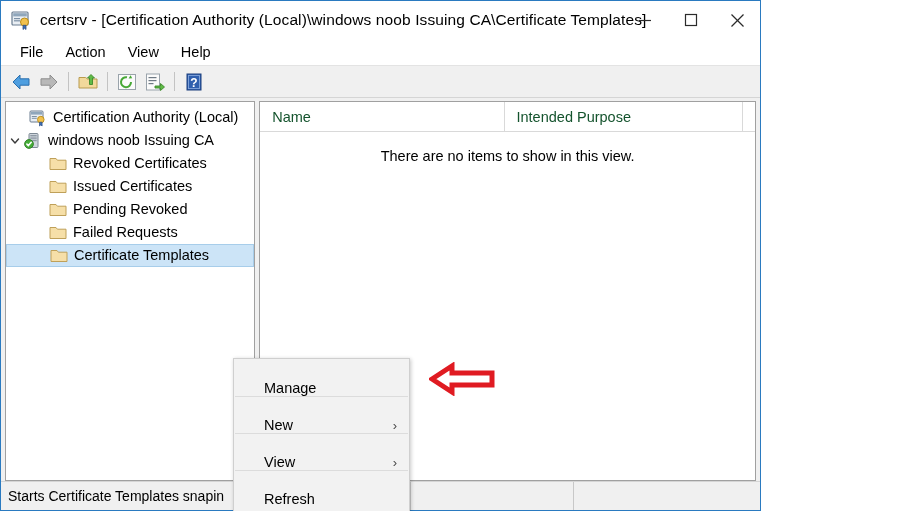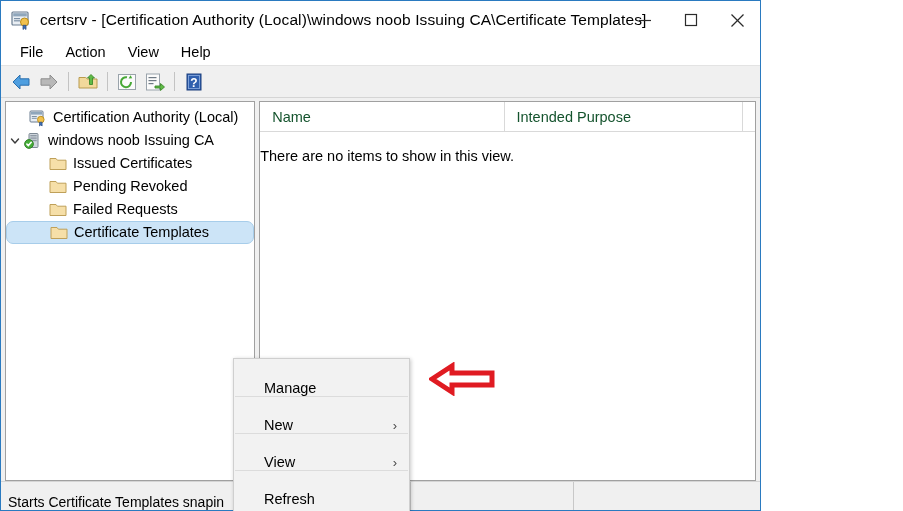--- a/index.html
+++ b/index.html
@@ -169,21 +169,21 @@
     flex: 0 0 auto;
     position: relative;
   }
   .tree-row .node-label {
     font-size: 14.5px;
     line-height: 17px;
   }
   .tree-sel {
     background: #cce4f7;
     border: 1px solid #a7cdea;
-    border-radius: 7px;
+    border-radius: 0;
     padding-right: 14px;
     box-sizing: border-box;
   }
   .indent-0 { padding-left: 5px; }
   .indent-1 { }
   .indent-2 { padding-left: 43px; }
 
   
   #list-header {
     display: flex;
@@ -199,20 +199,21 @@
     align-items: center;
     padding-left: 12px;
     box-sizing: border-box;
     border-right: 1px solid #d9d9d9;
     white-space: nowrap;
   }
   #col-name   { width: 292px; }
   #col-purpose{ width: 285px; }
   #col-filler { flex: 1 1 auto; border-right: 0; }
   #list-empty {
+    text-align: center;
     font-size: 14.5px;
     color: #000000;
     padding-top: 16px;
   }
 
   
   #context-menu {
     position: absolute;
     left: 232px;
     top: 260px;
@@ -259,21 +260,21 @@
     pointer-events: none;
   }
 
   
   #status-bar {
     height: 28px;
     min-height: 28px;
     background: #f0f0f0;
     border-top: 1px solid #d5d5d5;
     display: flex;
-    align-items: flex-end;
+    align-items: center;
     font-size: 14px;
     color: #000000;
   }
   #status-main {
     flex: 1 1 auto;
     padding-left: 7px;
     white-space: nowrap;
     max-width: 628px;
   }
   .status-cell {
@@ -404,20 +405,29 @@
               <rect x="6.3" y="3" width="6.4" height="1.4" fill="#8f9aa5"></rect>
               <rect x="6.3" y="5.4" width="6.4" height="1.4" fill="#8f9aa5"></rect>
               <rect x="6.3" y="7.8" width="6.4" height="1.4" fill="#8f9aa5"></rect>
               <circle cx="5" cy="12" r="4.4" fill="#43ac36" stroke="#2e7c24" stroke-width="0.9"></circle>
               <path d="M2.9 12.1 L4.4 13.6 L7.2 10.3" fill="none" stroke="#ffffff" stroke-width="1.6" stroke-linecap="round" stroke-linejoin="round"></path>
             </svg>
           </span>
           <span class="node-label">windows noob Issuing CA</span>
         </div>
 
+        <div class="tree-row indent-2">
+          <span class="node-icon">
+            <svg width="18" height="18" viewBox="0 0 18 18">
+              <path d="M1 3.5 L7 3.5 L8.4 5.2 L17 5.2 L17 14.5 L1 14.5 Z" fill="#f6dfa8" stroke="#c3a košil" stroke-width="0"></path>
+              <path d="M1 3.5 L7 3.5 L8.4 5.2 L17 5.2 L17 14.5 L1 14.5 Z" fill="#f6dfa8" stroke="#bfa059" stroke-width="1"></path>
+            </svg>
+          </span>
+          <span class="node-label">Revoked Certificates</span>
+        </div>
 
         <div class="tree-row indent-2">
           <span class="node-icon">
             <svg width="18" height="18" viewBox="0 0 18 18">
               <path d="M1 3.5 L7 3.5 L8.4 5.2 L17 5.2 L17 14.5 L1 14.5 Z" fill="#f6dfa8" stroke="#bfa059" stroke-width="1"></path>
             </svg>
           </span>
           <span class="node-label">Issued Certificates</span>
         </div>
 

